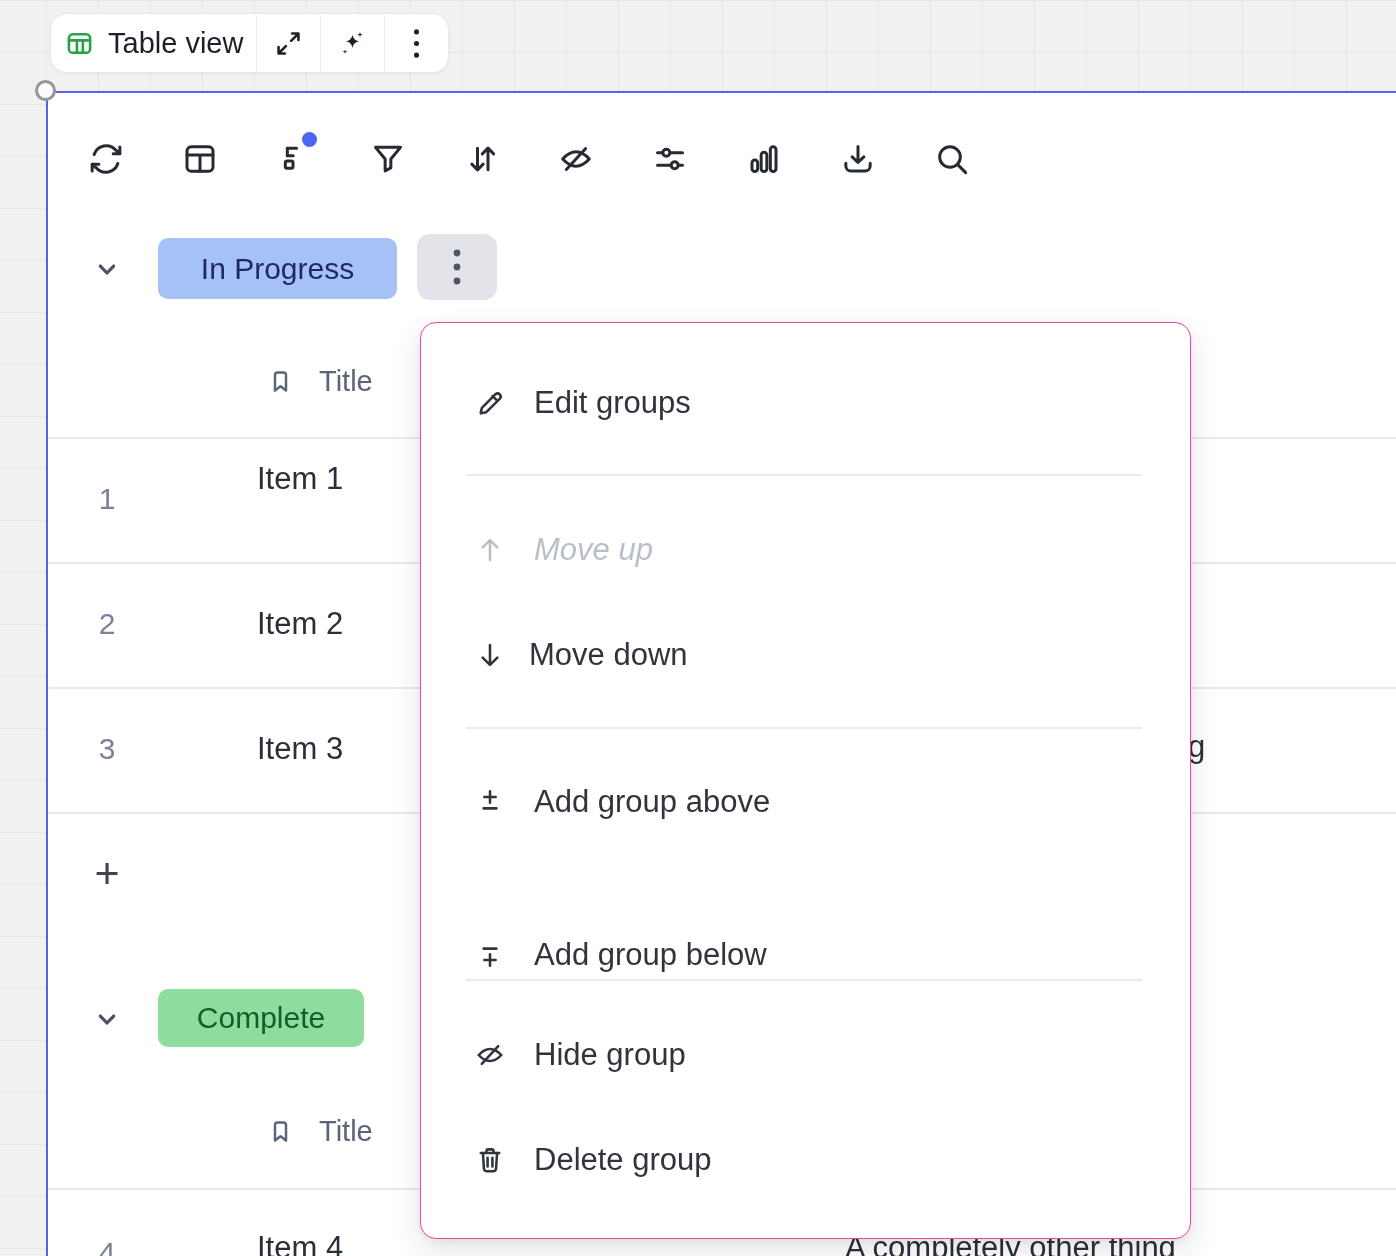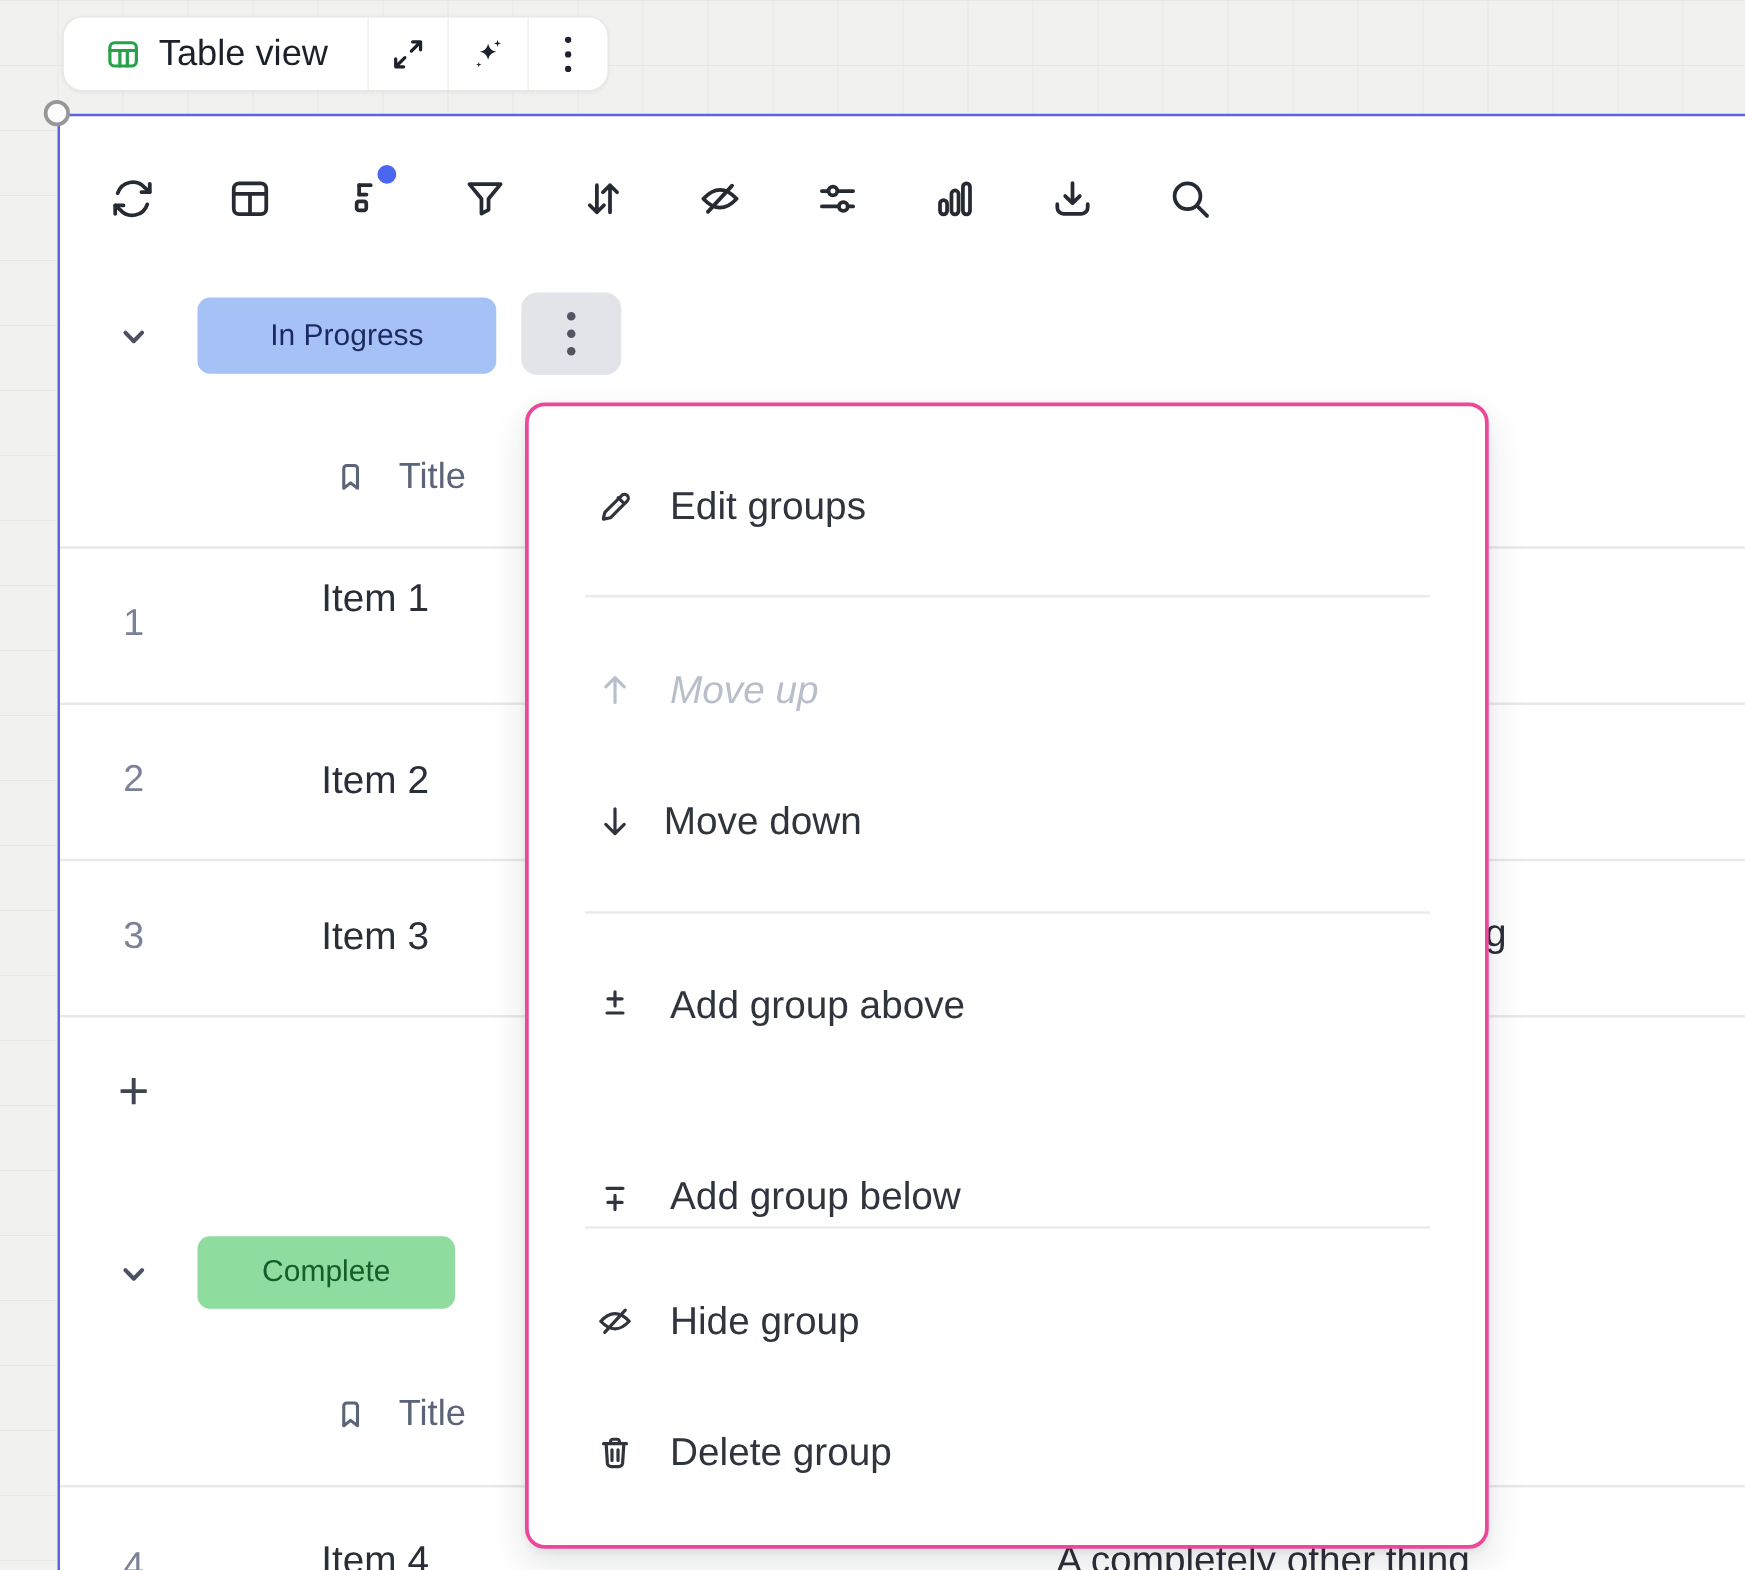--- a/index.html
+++ b/index.html
@@ -31,21 +31,21 @@
   .tb-toolbar{position:absolute;left:38px;top:46px;display:flex;gap:54px;color:#262a33;}
   .tbi{width:40px;height:40px;position:relative;display:flex;align-items:center;justify-content:center;}
   .tbi svg{width:40px;height:40px;}
   .notif-dot{position:absolute;right:-3px;top:-7px;width:15px;height:15px;border-radius:50%;background:#4b66f0;}
   .icon{fill:none;stroke:currentColor;stroke-width:1.8;stroke-linecap:round;stroke-linejoin:round;}
   
   .chev{position:absolute;width:32px;height:32px;color:#4a5161;}
   .chev svg{width:32px;height:32px;}
   .badge{
     position:absolute;border-radius:10px;display:flex;align-items:center;justify-content:center;
-    font-size:24px;font-weight:500;
+    font-size:30px;font-weight:500;
   }
   .badge-blue{left:110px;top:145px;width:239px;height:61px;background:#a6c1f5;color:#1d2a5f;}
   .badge-green{left:110px;top:896px;width:206px;height:58px;background:#8edc9e;color:#175c2b;}
   .dots-btn{
     position:absolute;left:369px;top:141px;width:80px;height:66px;border-radius:13px;
     background:#e2e4ea;display:flex;align-items:center;justify-content:center;
   }
   
   .colhead{position:absolute;display:flex;align-items:center;gap:22px;color:#5b6478;}
   .colhead svg{width:33px;height:33px;}
@@ -54,28 +54,28 @@
   .rownum{position:absolute;left:37px;width:44px;text-align:center;font-size:30px;color:#7b8298;}
   .cell-title{position:absolute;left:209px;font-size:31px;color:#2a2e37;white-space:nowrap;}
   .cell-extra{position:absolute;font-size:31px;color:#2a2e37;white-space:nowrap;}
   .add-row{position:absolute;left:37px;width:44px;text-align:center;font-size:43px;font-weight:300;color:#3f4450;}
   
   .pill{
     position:absolute;left:50px;top:13px;height:60px;background:#fff;border:1.5px solid #e7e7e5;
     border-radius:16px;display:flex;align-items:stretch;z-index:5;
     box-shadow:0 1px 3px rgba(0,0,0,.05);box-sizing:border-box;
   }
-  .pill-seg{display:flex;align-items:center;padding:0 32px;gap:13px;}
+  .pill-seg{display:flex;align-items:center;padding:0 13px;gap:13px;}
   .pill-label{font-size:29px;font-weight:500;color:#1c2028;}
   .pill-btn{width:63px;display:flex;align-items:center;justify-content:center;border-left:1.5px solid #ededeb;color:#1d212b;}
   .pill svg{width:31px;height:31px;}
   
   .menu{
     position:absolute;left:420px;top:322px;width:771px;height:917px;background:#fff;
-    border:3px solid #ec4899;border-radius:16px;z-index:7;box-sizing:border-box;
+    border:1px solid #ec4899;border-radius:16px;z-index:7;box-sizing:border-box;
     box-shadow:0 12px 30px rgba(25,30,45,.12), 0 2px 6px rgba(25,30,45,.06);
   }
   .menu-item{
     position:absolute;left:0;right:0;height:48px;display:flex;align-items:center;
     padding-left:52px;gap:27px;color:#30343d;font-size:31px;
   }
   .menu-item svg{width:34px;height:34px;flex:0 0 auto;}
   .menu-item.disabled{color:#b9bfca;font-style:italic;}
   .menu-div{position:absolute;left:45px;width:676px;height:1.5px;background:#ebebee;}
 </style>

